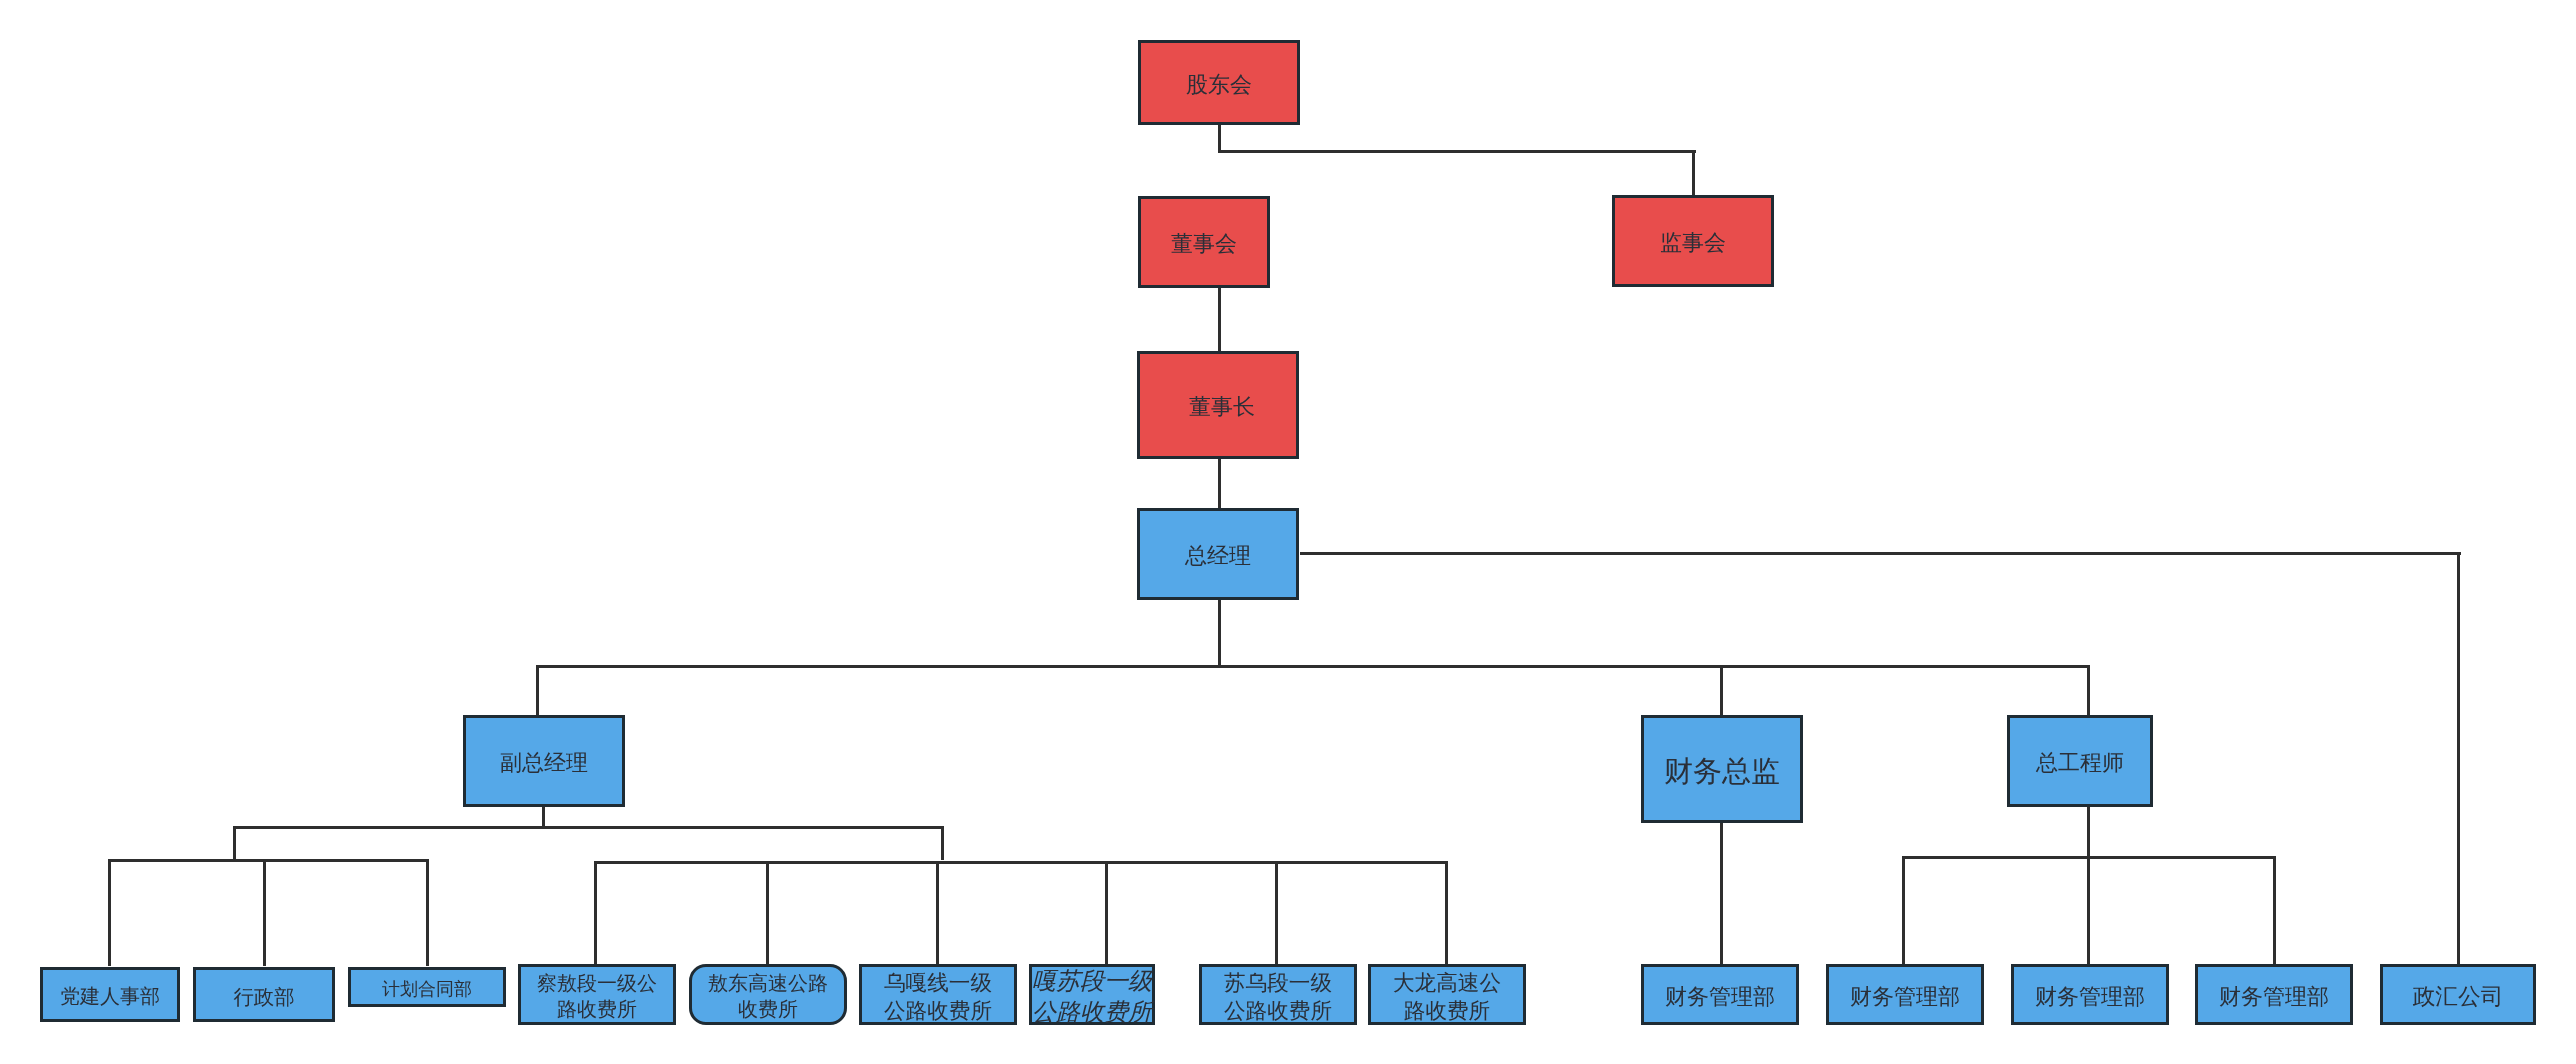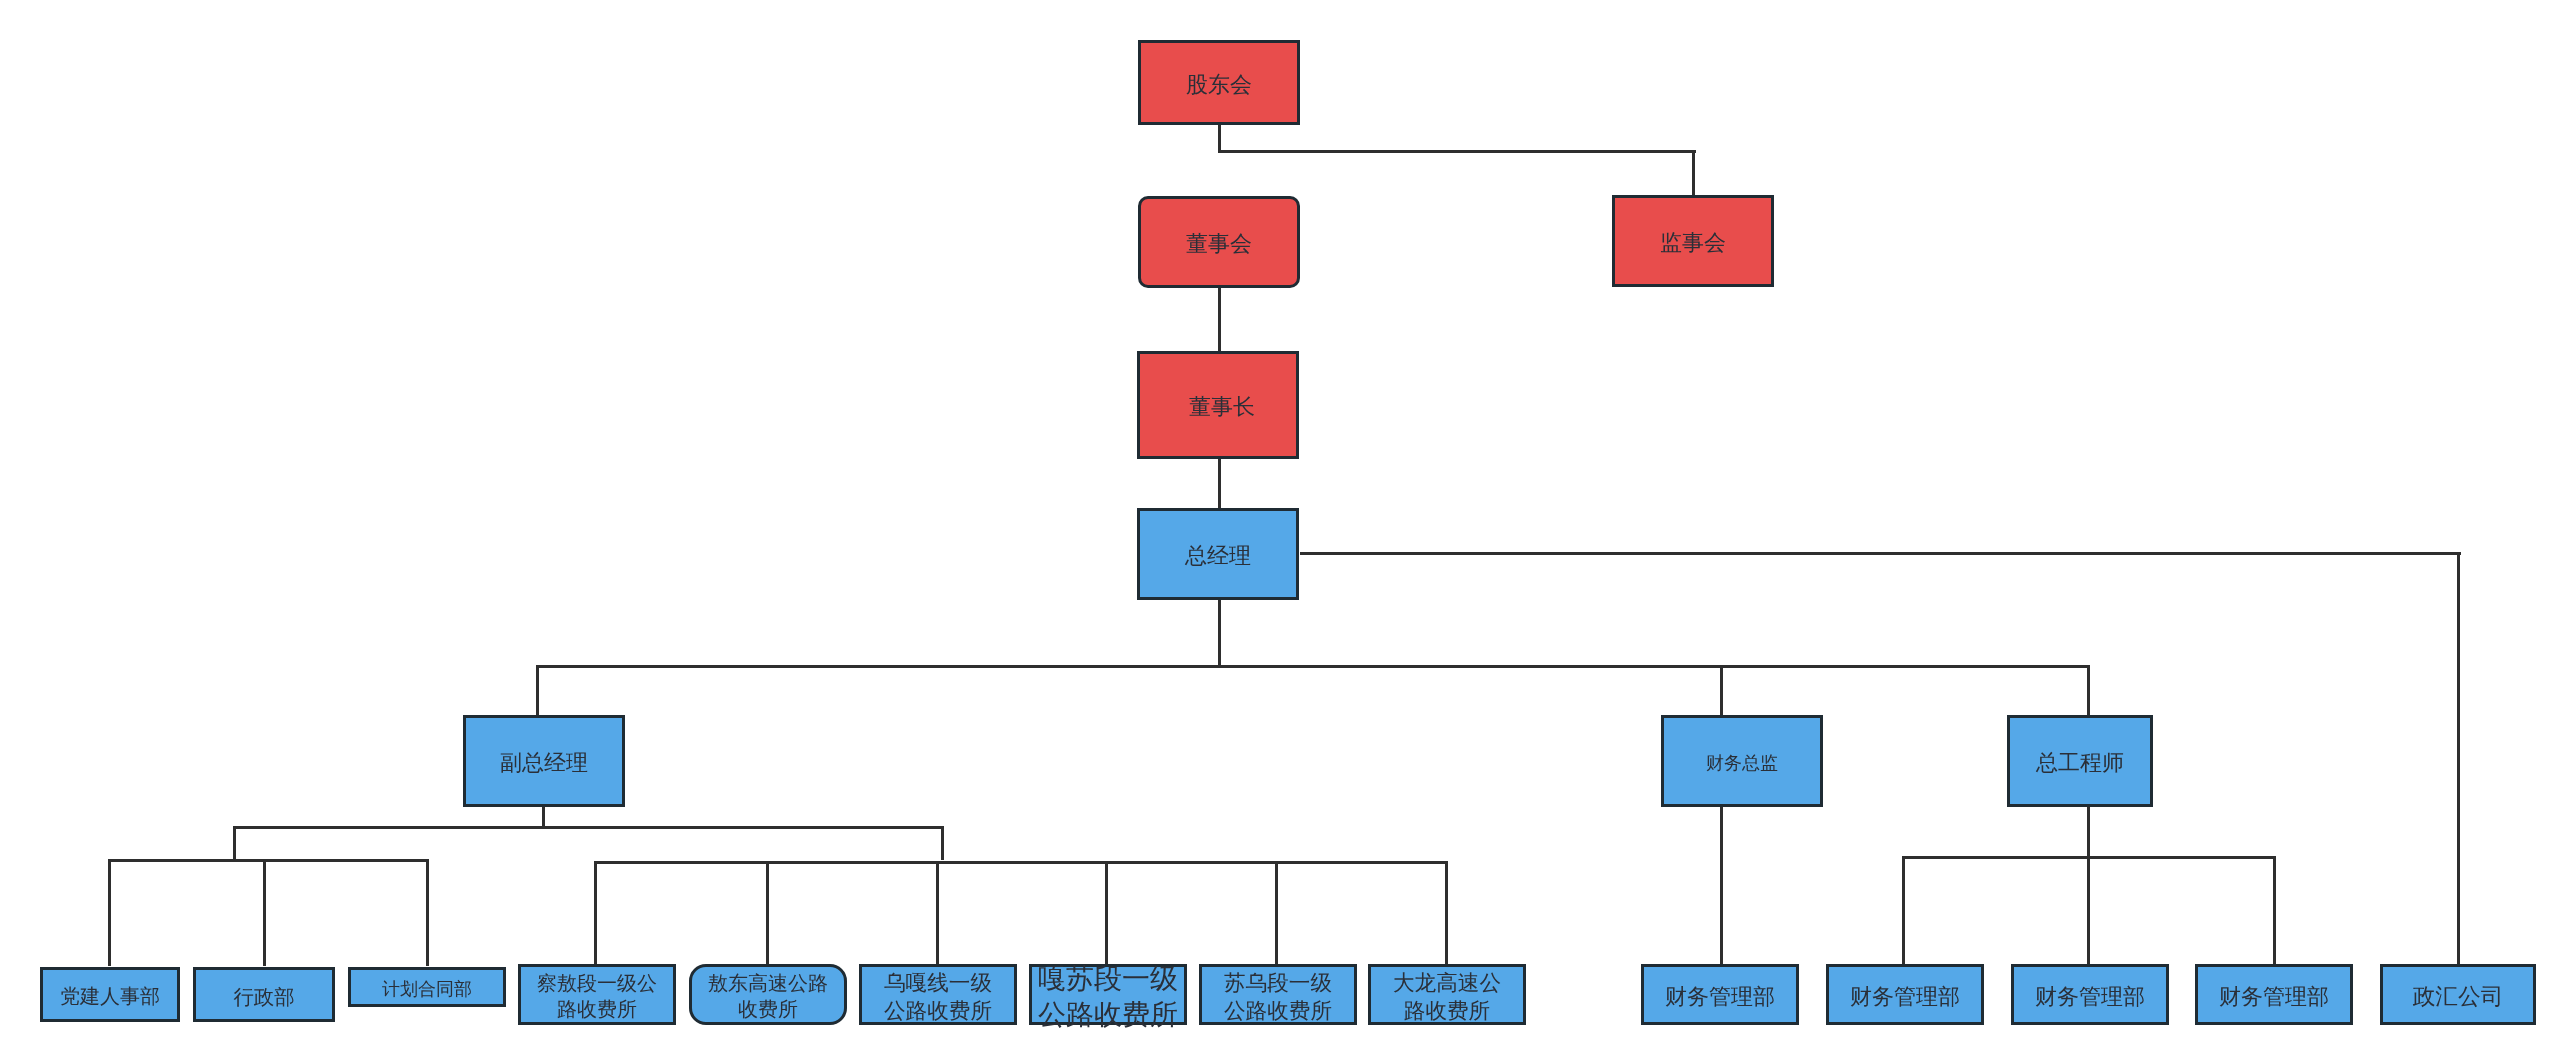--- a/index.html
+++ b/index.html
@@ -53,36 +53,36 @@
   <div class="conn v" style="left: 1720px; top: 807px; height: 157px;"></div>
   <div class="conn v" style="left: 2087px; top: 807px; height: 49px;"></div>
   <div class="conn h" style="left: 1902px; top: 856px; width: 373px;"></div>
   <div class="conn v" style="left: 1902px; top: 856px; height: 108px;"></div>
   <div class="conn v" style="left: 2087px; top: 856px; height: 108px;"></div>
   <div class="conn v" style="left: 2273px; top: 856px; height: 108px;"></div>
 
   <div class="node executive" style="left: 1138px; top: 40px; width: 162px; height: 85px; font-size: 22px;">
     <span class="node-label">股东会</span>
   </div>
-  <div class="node executive" style="left: 1138px; top: 196px; width: 162px; height: 92px; font-size: 22px; border-radius: 10px;">
+  <div class="node executive" style="left: 1138px; top: 196px; width: 132px; height: 92px; font-size: 22px;">
     <span class="node-label">董事会</span>
   </div>
   <div class="node executive" style="left: 1612px; top: 195px; width: 162px; height: 92px; font-size: 22px;">
     <span class="node-label">监事会</span>
   </div>
   <div class="node executive" style="left: 1137px; top: 351px; width: 162px; height: 108px; font-size: 22px; padding-left: 8px;">
     <span class="node-label">董事长</span>
   </div>
   <div class="node department" style="left: 463px; top: 715px; width: 162px; height: 92px; font-size: 22px;">
     <span class="node-label">副总经理</span>
   </div>
   <div class="node department" style="left: 1137px; top: 508px; width: 162px; height: 92px; font-size: 22px;">
     <span class="node-label">总经理</span>
   </div>
-  <div class="node department" style="left: 1641px; top: 715px; width: 162px; height: 92px; font-size: 18px; margin-left: 20px;">
+  <div class="node department" style="left: 1641px; top: 715px; width: 162px; height: 108px; font-size: 29px;">
     <span class="node-label">财务总监</span>
   </div>
   <div class="node department" style="left: 2007px; top: 715px; width: 146px; height: 92px; font-size: 22px;">
     <span class="node-label">总工程师</span>
   </div>
   <div class="node department" style="left: 40px; top: 967px; width: 140px; height: 55px; font-size: 20px;">
     <span class="node-label">党建人事部</span>
   </div>
   <div class="node department" style="left: 193px; top: 967px; width: 142px; height: 55px; font-size: 20.4px;">
     <span class="node-label">行政部</span>
@@ -95,21 +95,21 @@
 路收费所</span>
   </div>
   <div class="node department" style="left: 689px; top: 964px; width: 158px; height: 61px; font-size: 20px; border-radius: 17px;">
     <span class="node-label">敖东高速公路
 收费所</span>
   </div>
   <div class="node department" style="left: 859px; top: 964px; width: 158px; height: 61px; font-size: 21.6px;">
     <span class="node-label">乌嘎线一级
 公路收费所</span>
   </div>
-  <div class="node department" style="left: 1029px; top: 964px; width: 158px; height: 61px; font-size: 28px;">
+  <div class="node department" style="left: 1029px; top: 964px; width: 126px; height: 61px; font-size: 24px; font-style: italic;">
     <span class="node-label">嘎苏段一级
 公路收费所</span>
   </div>
   <div class="node department" style="left: 1199px; top: 964px; width: 158px; height: 61px; font-size: 21.6px;">
     <span class="node-label">苏乌段一级
 公路收费所</span>
   </div>
   <div class="node department" style="left: 1368px; top: 964px; width: 158px; height: 61px; font-size: 21.6px;">
     <span class="node-label">大龙高速公
 路收费所</span>

